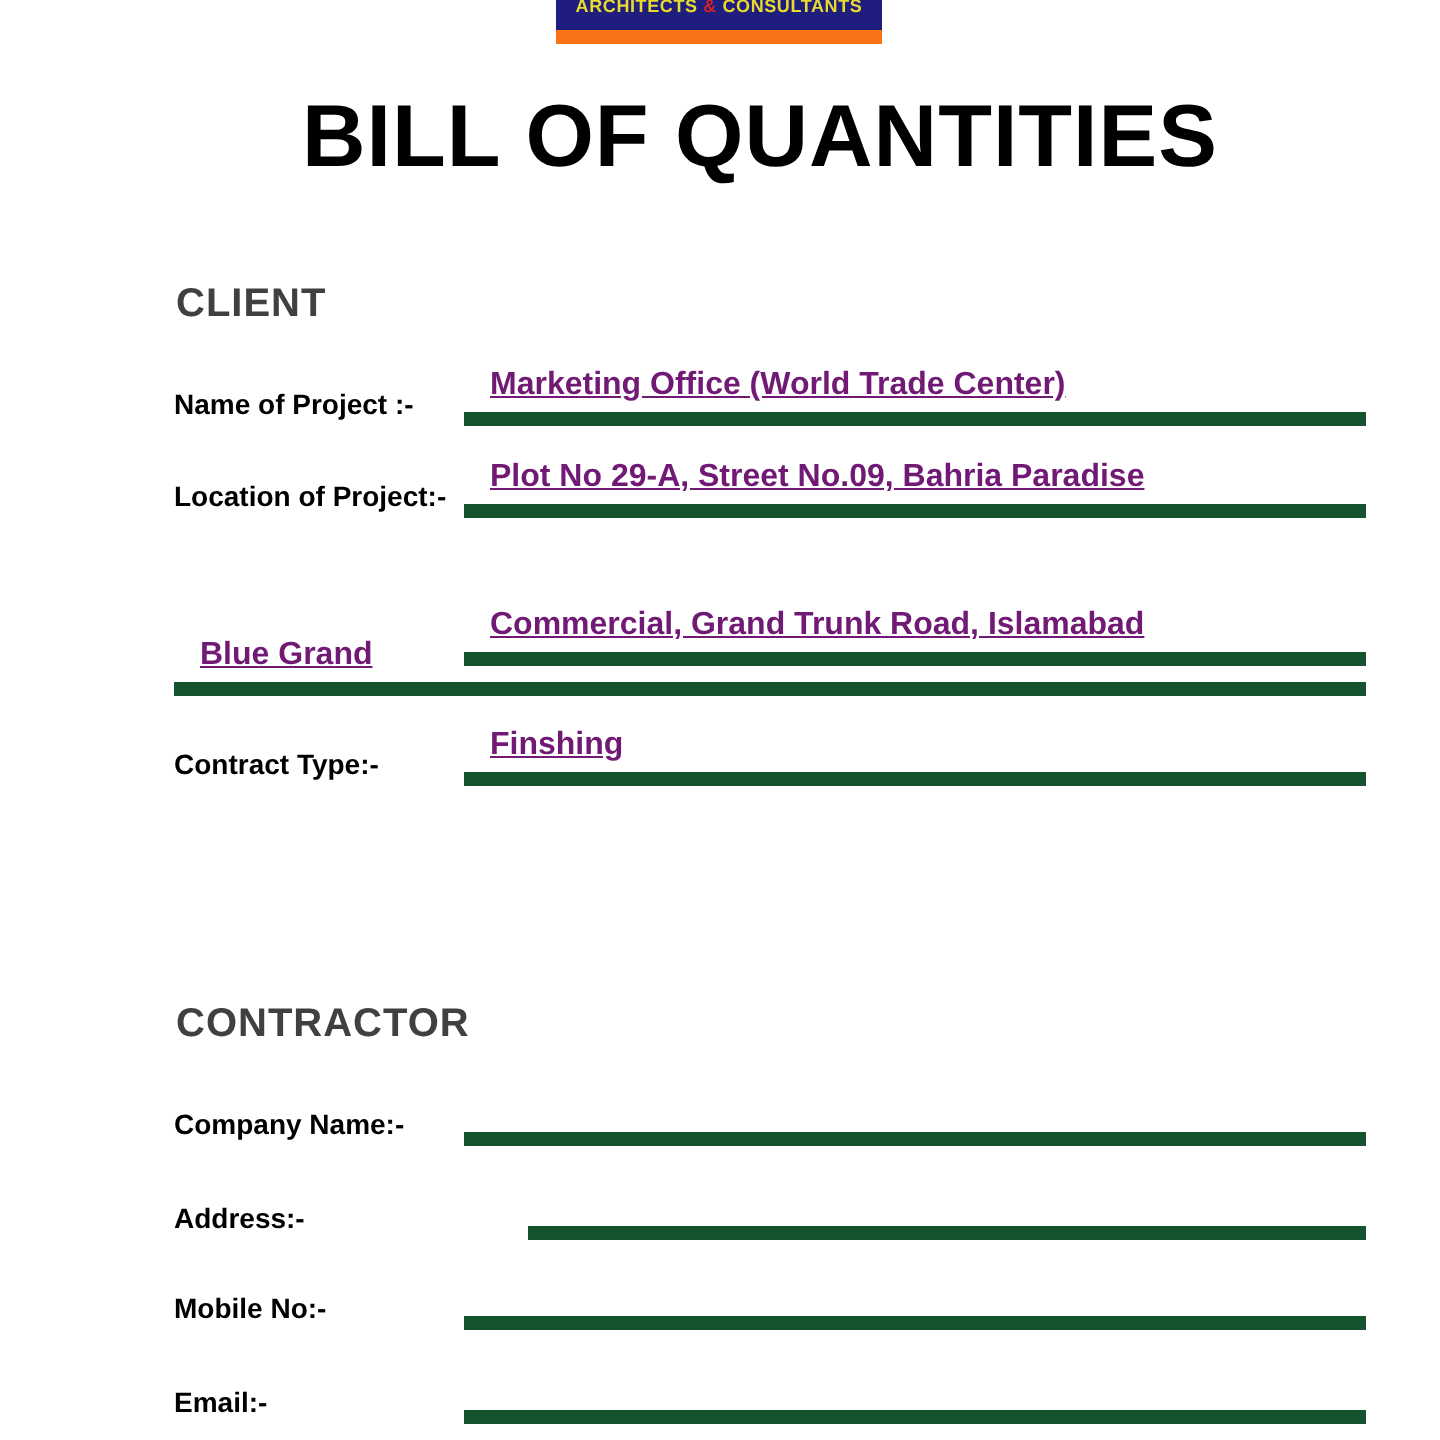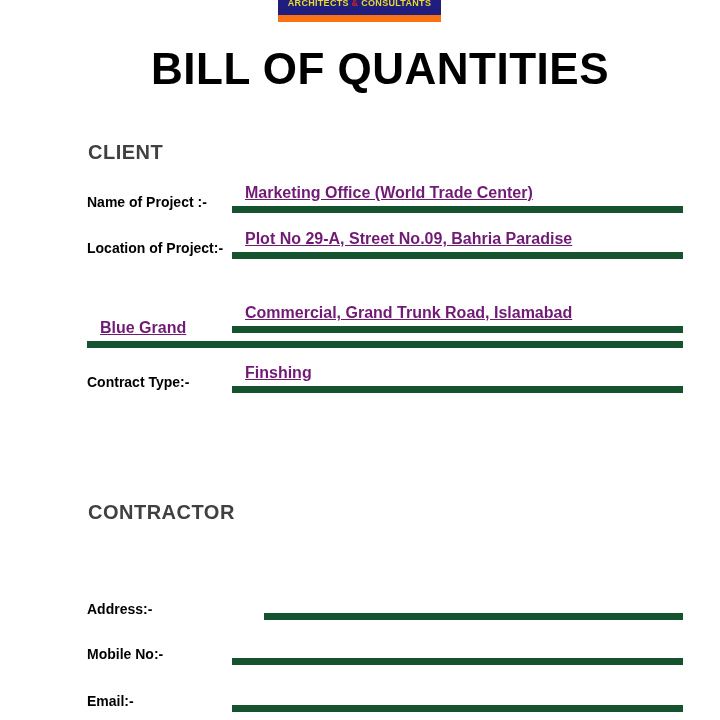--- a/index.html
+++ b/index.html
@@ -141,20 +141,24 @@
   </div>
 
   <div class="field-row" id="row-c4">
     <span class="field-label">Contract Type:-</span>
     <span class="field-value">Finshing</span>
   </div>
 
 
   <div class="section-heading" id="contractor-heading">CONTRACTOR</div>
 
+  <div class="field-row" id="row-k0">
+    <span class="field-label">Company Name:-</span>
+    <span class="field-value"></span>
+  </div>
 
   <div class="field-row" id="row-k1">
     <span class="field-label">Address:-</span>
     <span class="field-value"></span>
   </div>
 
   <div class="field-row" id="row-k3">
     <span class="field-label">Email:-</span>
     <span class="field-value"></span>
   </div>

